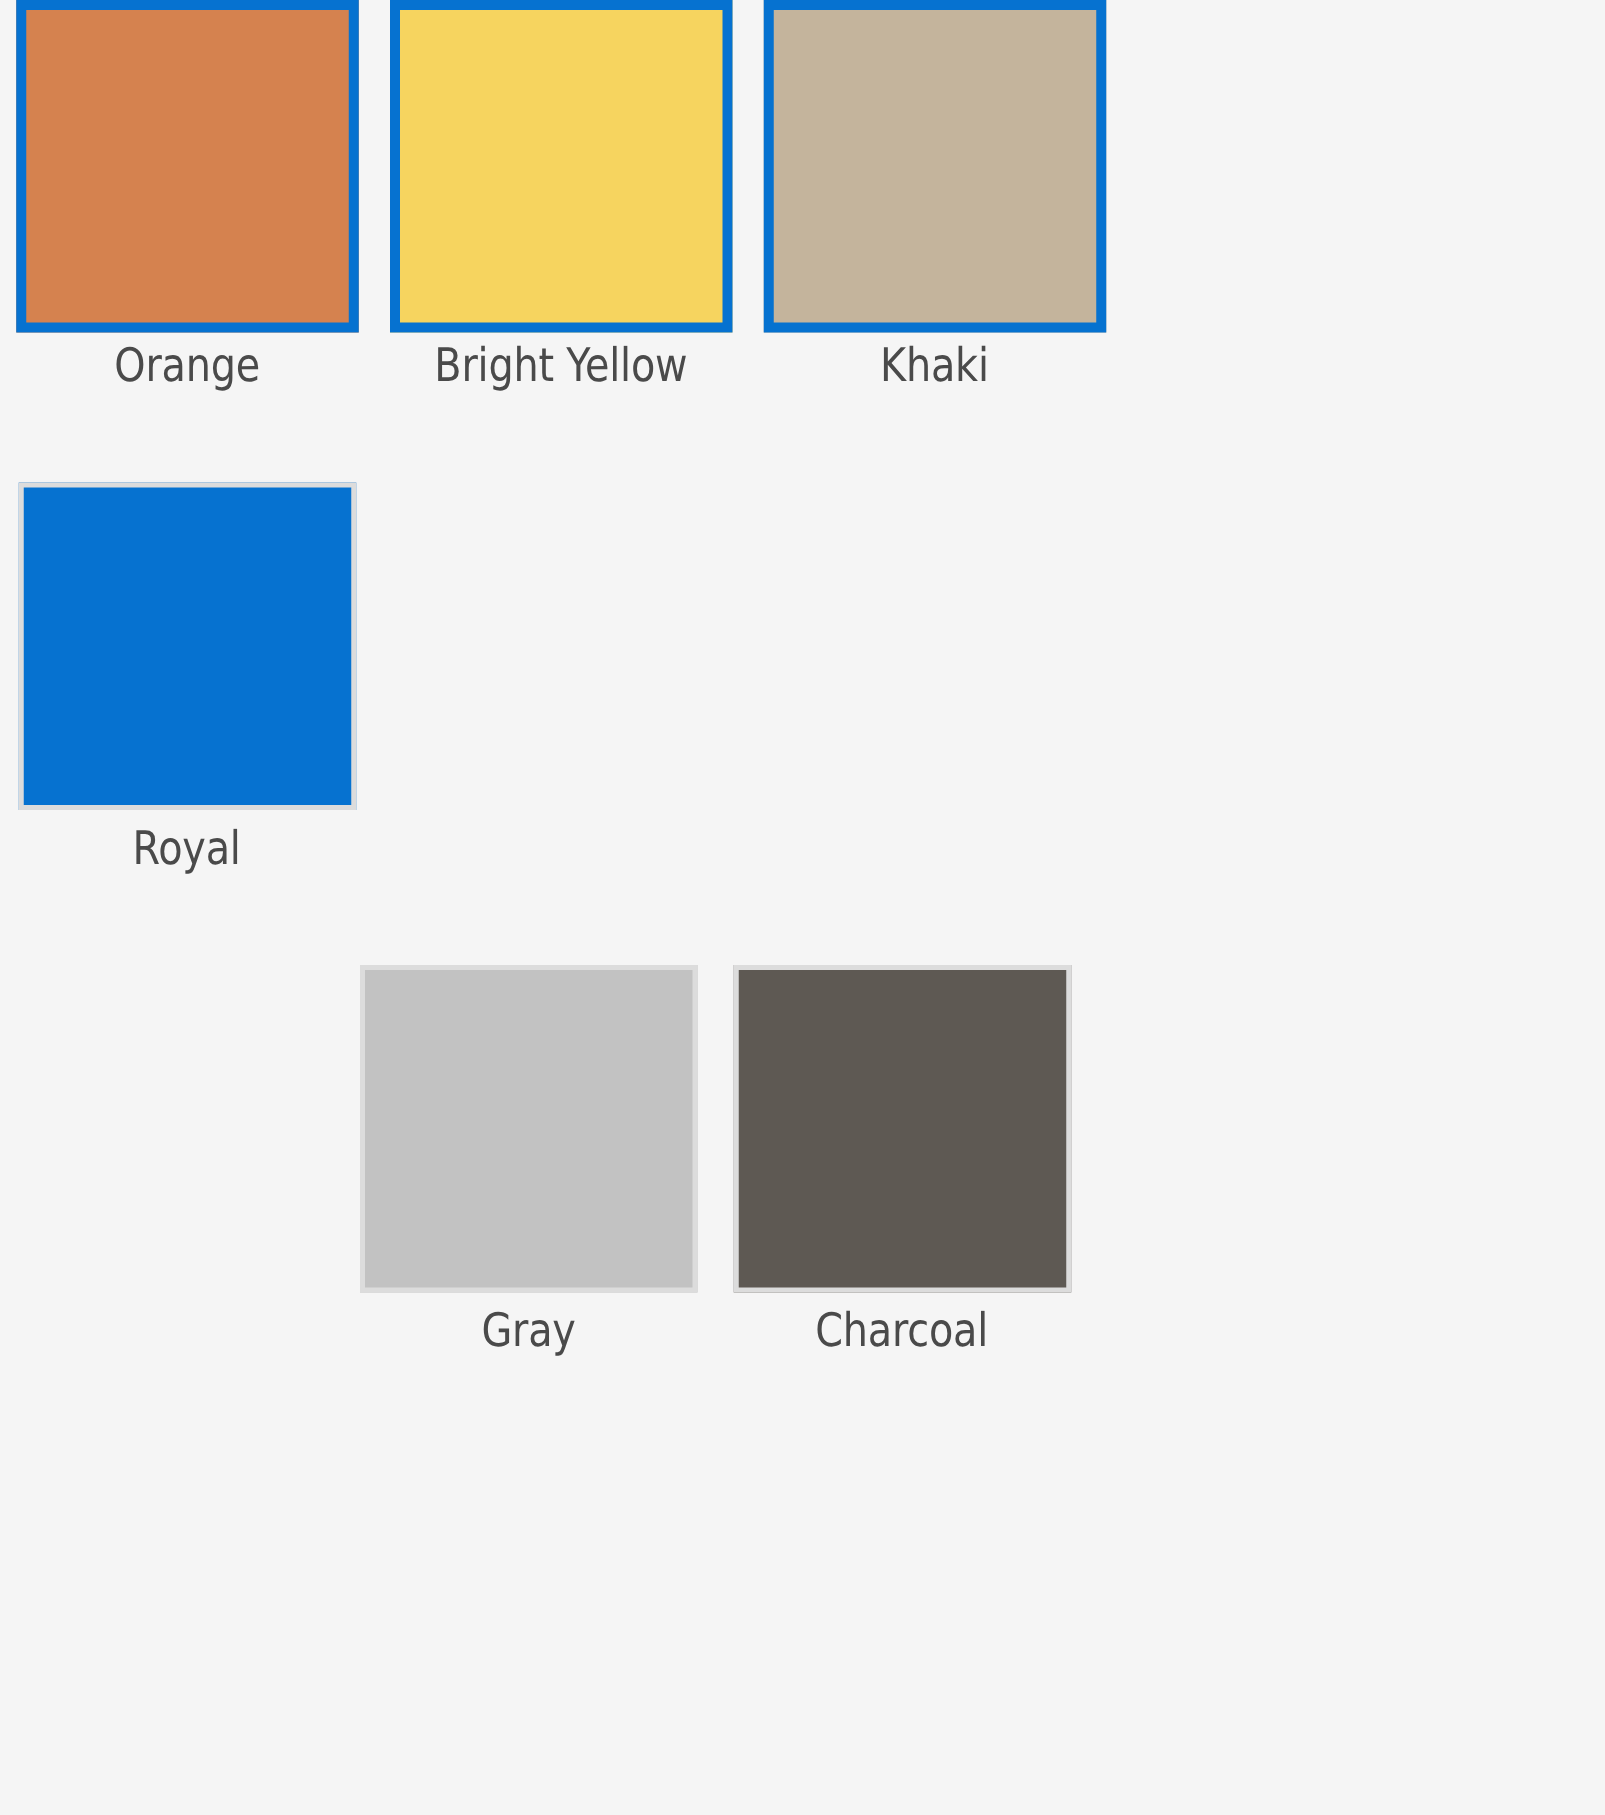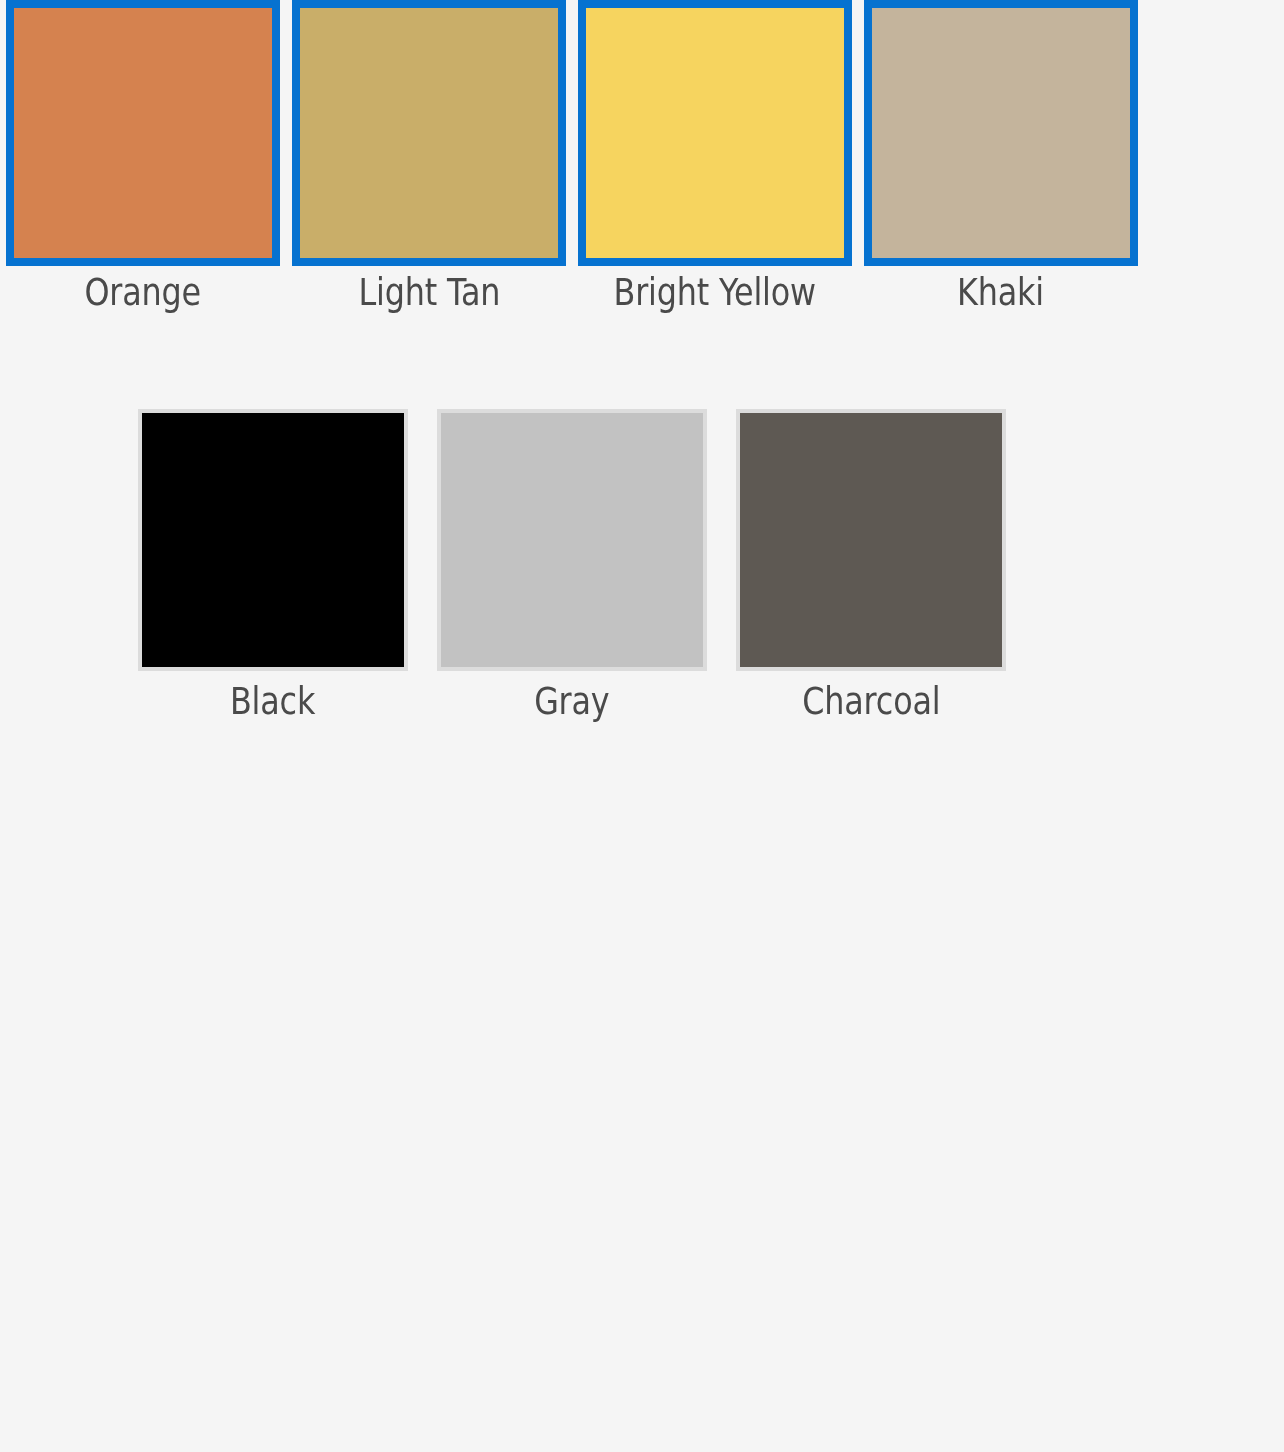--- a/index.html
+++ b/index.html
@@ -89,39 +89,35 @@
 <body>
 
 <div class="palette" style="background: rgb(245, 245, 245);">
 
 <div class="swatch-row">
       <div class="swatch-cell selected" aria-pressed="true">
         <div class="swatch-box" style="background: rgb(213, 130, 79); border-color: rgb(6, 114, 208);"></div>
         <div class="swatch-label" style="color: rgb(74, 74, 74);">Orange</div>
       </div>
       <div class="swatch-cell selected" aria-pressed="true">
-        <div class="swatch-box" style="background: rgb(201, 174, 105); border-color: rgb(6, 114, 208);"></div>
-        <div class="swatch-label" style="color: rgb(74, 74, 74);">Light Tan</div>
-      </div>
-      <div class="swatch-cell selected" aria-pressed="true">
         <div class="swatch-box" style="background: rgb(246, 212, 95); border-color: rgb(6, 114, 208);"></div>
         <div class="swatch-label" style="color: rgb(74, 74, 74);">Bright Yellow</div>
       </div>
       <div class="swatch-cell selected" aria-pressed="true">
         <div class="swatch-box" style="background: rgb(196, 180, 156); border-color: rgb(6, 114, 208);"></div>
         <div class="swatch-label" style="color: rgb(74, 74, 74);">Khaki</div>
       </div>
     </div>
     <div class="swatch-row">
+      <div class="swatch-cell unselected" aria-pressed="false">
+        <div class="swatch-box" style="background: rgb(6, 114, 208); border-color: rgb(220, 220, 220);"></div>
+        <div class="swatch-label" style="color: rgb(74, 74, 74);">Royal</div>
+      </div>
     </div>
     <div class="swatch-row centered">
-      <div class="swatch-cell unselected" aria-pressed="false">
-        <div class="swatch-box" style="background: rgb(0, 0, 0); border-color: rgb(220, 220, 220);"></div>
-        <div class="swatch-label" style="color: rgb(74, 74, 74);">Black</div>
-      </div>
       <div class="swatch-cell unselected" aria-pressed="false">
         <div class="swatch-box" style="background: rgb(194, 194, 194); border-color: rgb(220, 220, 220);"></div>
         <div class="swatch-label" style="color: rgb(74, 74, 74);">Gray</div>
       </div>
       <div class="swatch-cell unselected" aria-pressed="false">
         <div class="swatch-box" style="background: rgb(94, 89, 83); border-color: rgb(220, 220, 220);"></div>
         <div class="swatch-label" style="color: rgb(74, 74, 74);">Charcoal</div>
       </div>
     </div>
   </div>

